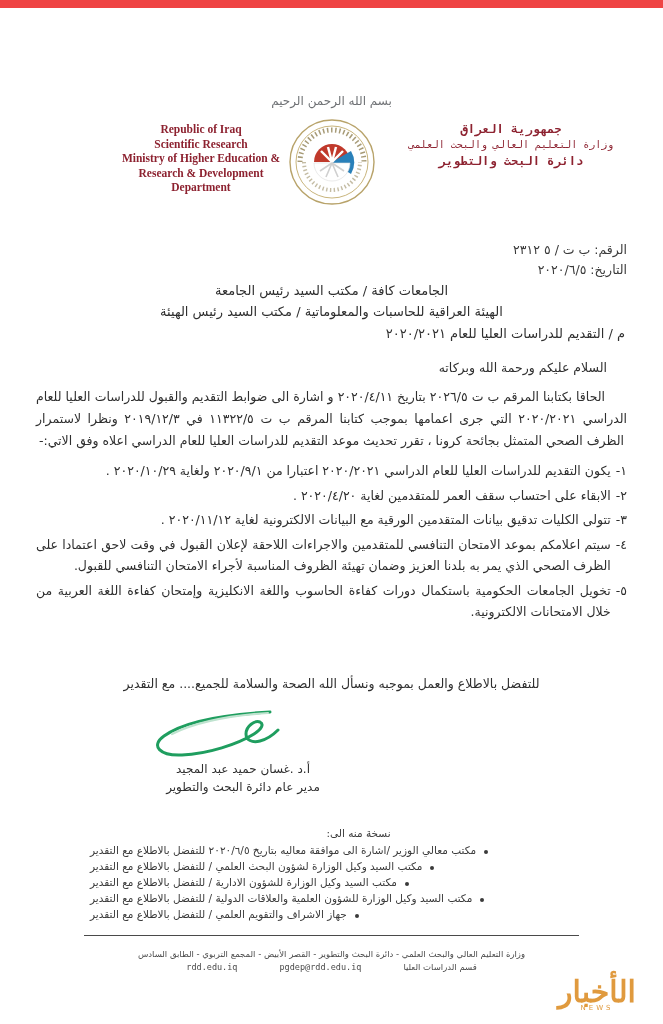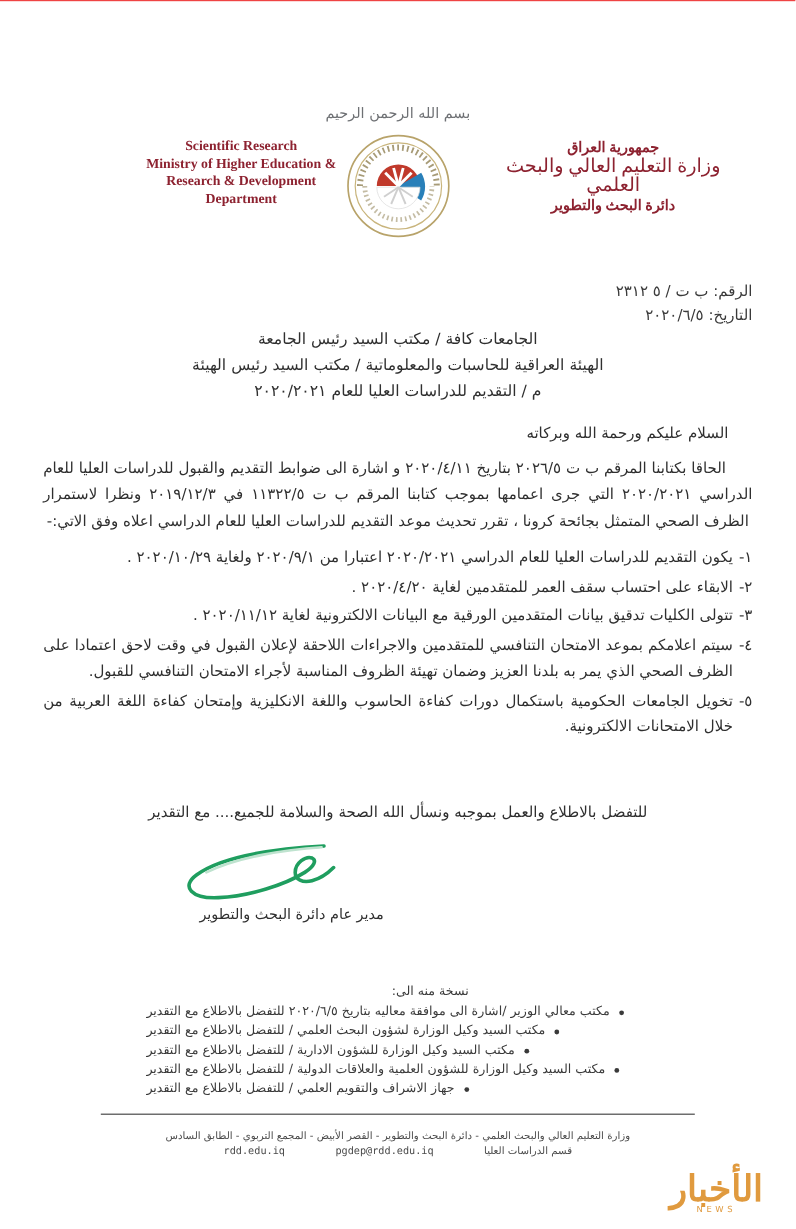--- a/index.html
+++ b/index.html
@@ -11,21 +11,21 @@
   body {
     font-family: "DejaVu Sans", "Liberation Sans", sans-serif;
   }
   .page {
     position: relative;
     width: 663px;
     height: 1024px;
     background: #ffffff;
     overflow: hidden;
     box-sizing: border-box;
-    border-top: 1px solid #ef4444;
+    border-top: 8px solid #ef4444;
   }
 
   
   .header {
     position: relative;
     height: 135px;
     margin-top: 78px;
   }
   .basmala {
     position: absolute;
@@ -54,27 +54,27 @@
   .header-en div { white-space: nowrap; }
 
   .header-ar {
     position: absolute;
     top: 36px;
     right: 42px;
     width: 220px;
     text-align: center;
     color: #8d2230;
     direction: rtl;
-    font-family: Liberation Serif, serif;
+    font-family: Liberation Mono, monospace;
     font-size: 12px;
     line-height: 16px;
     font-weight: bold;
   }
   .header-ar .l1 { font-weight: bold; }
-  .header-ar .l2 { font-weight: normal; font-size: 16px; }
+  .header-ar .l2 { font-weight: normal; font-size: 10px; }
   .header-ar .l3 { font-weight: bold; }
 
   
   .emblem {
     position: absolute;
     top: 32px;
     left: 50%;
     transform: translateX(-50%);
     width: 88px;
     height: 88px;
@@ -101,21 +101,21 @@
     right: 38px;
     left: 38px;
     direction: rtl;
     text-align: center;
     font-family: "DejaVu Sans", sans-serif;
     font-size: 13px;
     line-height: 21px;
     color: #2f2f2f;
   }
   .addressees .line { white-space: nowrap; }
-  .addressees .subject { margin-top: 1px; }
+  .addressees .subject { margin-top: 1px; text-align: right; }
 
   
   .greeting {
     position: absolute;
     top: 352px;
     right: 56px;
     direction: rtl;
     font-family: "DejaVu Sans", sans-serif;
     font-size: 12.5px;
     color: #2f2f2f;
@@ -217,21 +217,20 @@
     text-align: center;
     margin-bottom: 1px;
     margin-top: 12px;
   }
   .cc ul { list-style: none; margin: 0; padding: 0; }
   .cc li {
     display: flex;
     justify-content: flex-end;
     align-items: baseline;
     white-space: nowrap;
-    margin-left: 32px;
   }
   .cc .bullet {
     display: inline-block;
     width: 4px; height: 4px;
     border-radius: 50%;
     background: #3a3a3a;
     margin-left: 8px;
     margin-right: 10px;
     flex: 0 0 auto;
   }
@@ -298,20 +297,21 @@
 </head>
 <body>
 
 <div class="page">
 
   <div class="header">
 
     <div class="basmala">بسم الله الرحمن الرحيم</div>
 
     <div class="header-en">
+      <div>Republic of Iraq</div>
       <div>Scientific Research</div>
       <div>Ministry of Higher Education &amp;</div>
       <div>Research &amp; Development</div>
       <div>Department</div>
     </div>
 
     <div class="emblem">
       <svg width="88" height="88" viewBox="0 0 88 88" aria-hidden="true">
         <circle cx="44" cy="44" r="42" fill="#ffffff" stroke="#b8a36a" stroke-width="1.4"></circle>
         <circle cx="44" cy="44" r="36" fill="#ffffff" stroke="#c9b57d" stroke-width="1"></circle>
@@ -387,20 +387,21 @@
 
   <div class="closing">للتفضل بالاطلاع والعمل بموجبه  ونسأل الله الصحة والسلامة للجميع.... مع التقدير</div>
 
   <div class="sig-wrap">
     <div class="sig-mark">
       <svg width="190" height="52" viewBox="0 0 190 52" aria-hidden="true">
         <path d="M128 4 C 92 6, 44 12, 22 28 C 8 38, 18 48, 40 47 C 66 46, 96 36, 112 26 C 120 21, 122 16, 118 14 C 113 12, 104 18, 104 26 C 104 32, 110 35, 118 33 C 126 31, 132 26, 136 22" fill="none" stroke="#1f9e5f" stroke-width="3" stroke-linecap="round"></path>
         <path d="M126 5 C 96 7, 56 13, 30 26" fill="none" stroke="#bfe3cf" stroke-width="2.2" stroke-linecap="round"></path>
       </svg>
     </div>
+    <div class="sig-name">أ.د .غسان حميد عبد المجيد</div>
     <div class="sig-name">مدير  عام دائرة البحث والتطوير</div>
   </div>
 
   <div class="cc">
     <div class="cc-title">نسخة منه الى:</div>
     <ul>
       <li>
         <span class="bullet"></span>
         <span>مكتب معالي الوزير /اشارة الى موافقة معاليه بتاريخ ٢٠٢٠/٦/٥ للتفضل بالاطلاع مع التقدير</span>
       </li>

